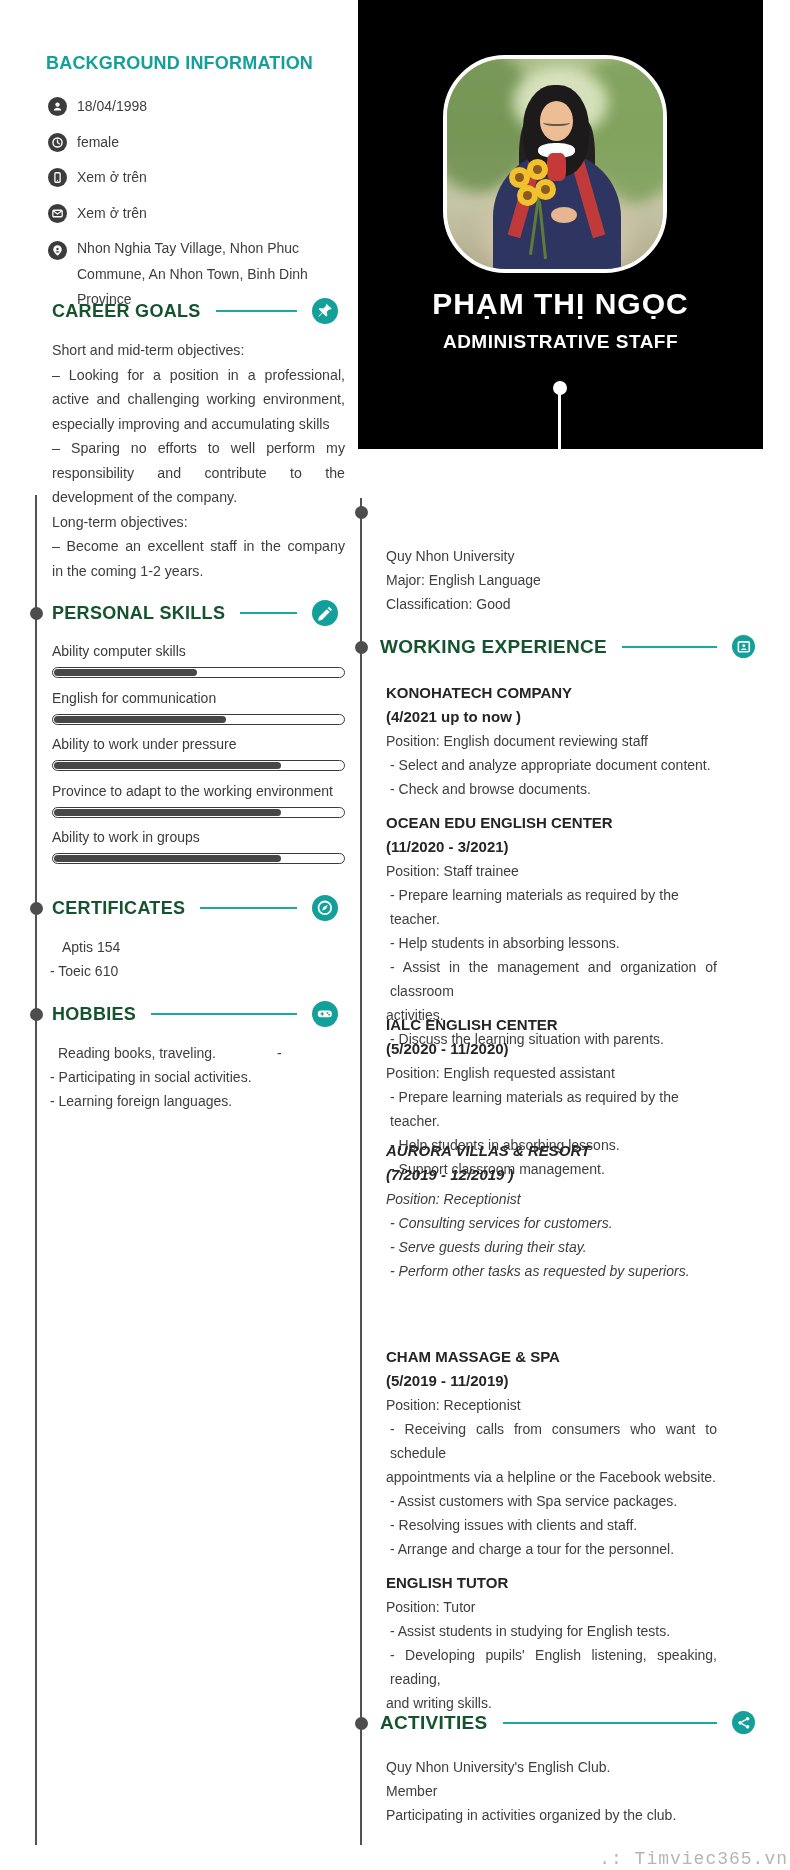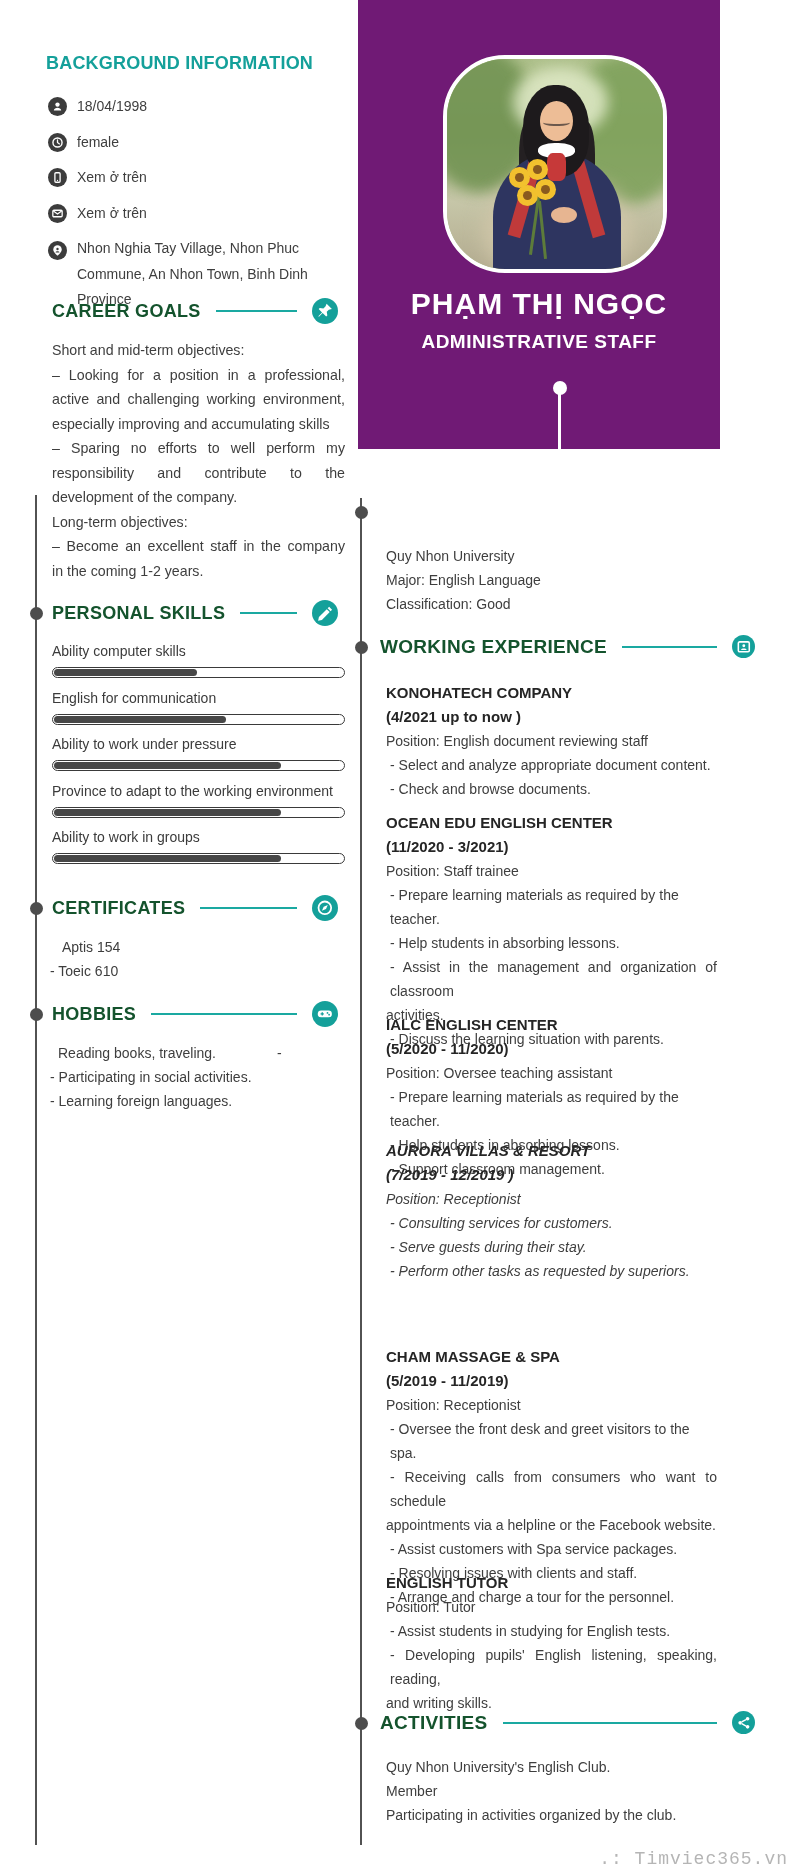--- a/index.html
+++ b/index.html
@@ -1,20 +1,20 @@
 <!DOCTYPE html>
 <html><head>
 <meta charset="utf-8">
 <style>
   html,body{margin:0;padding:0;background:#fff}
   .page{position:relative;width:790px;height:1870px;background:#fff;overflow:hidden;
         font-family:"Liberation Sans",sans-serif;color:#3e3e3e}
 
   
-  .teal-block{position:absolute;left:358px;top:0;width:362px;height:449px;background:#701a75}
+  .teal-block{position:absolute;left:358px;top:0;width:405px;height:449px;background:#000000}
   .photo{position:absolute;left:85px;top:55px;width:216px;height:210px;border:4px solid #fff;
          border-radius:62px;overflow:hidden;background:#aec08b}
   .ph-bg{position:absolute;inset:0;background:linear-gradient(180deg,#aec08b,#9eb478 35%,#c6c6a8 68%,#b3ab8f)}
   .blob{position:absolute;border-radius:50%;filter:blur(7px)}
   .b1{left:-22px;top:-12px;width:110px;height:145px;background:#6f9150;opacity:.85}
   .b2{right:-24px;top:-4px;width:120px;height:150px;background:#7da05a;opacity:.85}
   .b3{left:66px;top:8px;width:95px;height:70px;background:#dde7c4;opacity:.9}
   .b4{left:36px;top:118px;width:150px;height:110px;background:#cfc5a8;filter:blur(10px)}
   .hair{position:absolute;left:76px;top:26px;width:66px;height:92px;background:#1d1a1c;border-radius:46% 46% 42% 42%}
   .hairL{position:absolute;left:72px;top:62px;width:22px;height:84px;background:#242022;border-radius:40%}
@@ -337,38 +337,37 @@
         <div class="xp-line">Position: Staff trainee</div>
         <div class="xp-line dash">- Prepare learning materials as required by the teacher.</div>
         <div class="xp-line dash">- Help students in absorbing lessons.</div>
         <div class="xp-line dash jl">- Assist in the management and organization of classroom</div>
         <div class="xp-line">activities.</div>
         <div class="xp-line dash">- Discuss the learning situation with parents.</div>
       </div>
       <div class="xp-entry" style="top: 1013px;">
         <div class="xp-title">IALC ENGLISH CENTER</div>
         <div class="xp-title">(5/2020 - 11/2020)</div>
-        <div class="xp-line">Position: Oversee teaching assistant</div>
+        <div class="xp-line">Position: English requested assistant</div>
         <div class="xp-line dash">- Prepare learning materials as required by the teacher.</div>
         <div class="xp-line dash">- Help students in absorbing lessons.</div>
         <div class="xp-line dash">- Support classroom management.</div>
       </div>
       <div class="xp-entry" style="top: 1139px; font-style: italic;">
         <div class="xp-title">AURORA VILLAS &amp; RESORT</div>
         <div class="xp-title">(7/2019 - 12/2019 )</div>
         <div class="xp-line">Position: Receptionist</div>
         <div class="xp-line dash">- Consulting services for customers.</div>
         <div class="xp-line dash">- Serve guests during their stay.</div>
         <div class="xp-line dash">- Perform other tasks as requested by superiors.</div>
       </div>
       <div class="xp-entry" style="top: 1345px;">
         <div class="xp-title">CHAM MASSAGE &amp; SPA</div>
         <div class="xp-title">(5/2019 - 11/2019)</div>
         <div class="xp-line">Position: Receptionist</div>
-        <div class="xp-line dash">- Oversee the front desk and greet visitors to the spa.</div>
         <div class="xp-line dash jl">- Receiving calls from consumers who want to schedule</div>
         <div class="xp-line">appointments via a helpline or the Facebook website.</div>
         <div class="xp-line dash">- Assist customers with Spa service packages.</div>
         <div class="xp-line dash">- Resolving issues with clients and staff.</div>
         <div class="xp-line dash">- Arrange and charge a tour for the personnel.</div>
       </div>
       <div class="xp-entry" style="top: 1571px;">
         <div class="xp-title">ENGLISH TUTOR</div>
         <div class="xp-line">Position: Tutor</div>
         <div class="xp-line dash">- Assist students in studying for English tests.</div>

